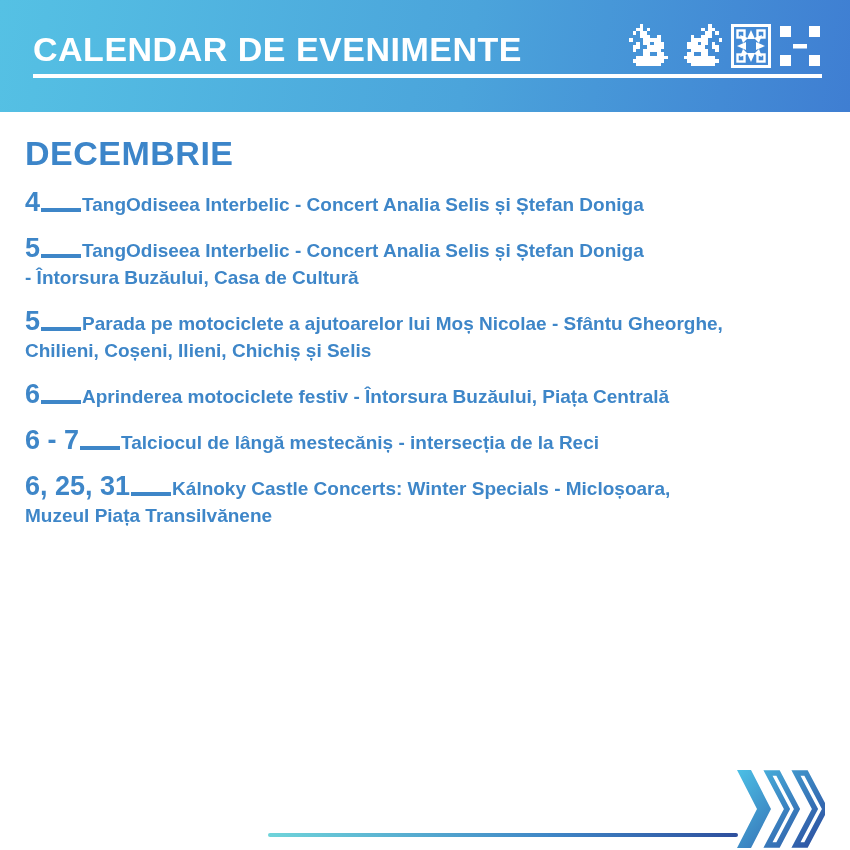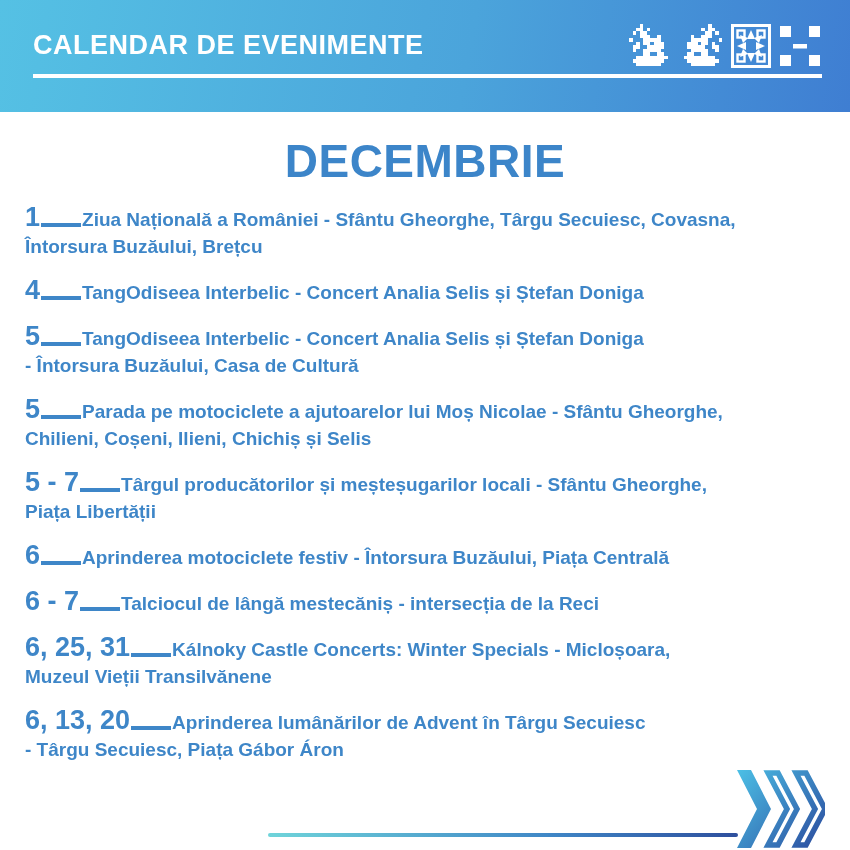--- a/index.html
+++ b/index.html
@@ -3,28 +3,28 @@
 <meta charset="utf-8">
 <style>
   html,body{margin:0;padding:0;}
   body{font-family:"Liberation Sans","DejaVu Sans",sans-serif;background:#ffffff;}
   .page{position:relative;width:850px;height:850px;overflow:hidden;background:#ffffff;}
 
   
   .header{position:relative;width:100%;height:112px;
     background:linear-gradient(100deg,#55c1e4 0%,#4ba4db 55%,#3f7ed2 100%);}
   .header-title{position:absolute;left:33px;top:30px;margin:0;
-    color:#ffffff;font-size:27px;font-weight:bold;letter-spacing:.5px;}
+    color:#ffffff;font-size:34px;font-weight:bold;letter-spacing:.5px;}
   .header-rule{position:absolute;left:33px;right:28px;top:74px;height:4px;background:#ffffff;}
   .icon-row{position:absolute;right:30px;top:22px;display:flex;gap:9px;align-items:flex-end;}
   .icon-row svg{display:block;}
 
   
   .content{padding:22px 25px 0 25px;}
-  .month-title{margin:0 0 16px 0;color:#3c85c9;font-size:46px;font-weight:bold;letter-spacing:.5px;text-align:center;}
+  .month-title{margin:0 0 16px 0;color:#3c85c9;font-size:34px;font-weight:bold;letter-spacing:.5px;}
   .event{margin:0 0 17px 0;line-height:27px;color:#3e86c8;font-size:19px;font-weight:600;}
   .event .dates{font-size:27px;font-weight:bold;color:#3e86c8;}
   .event .connector{display:inline-block;width:40px;height:4px;background:#3e86c8;
     margin:0 1px;transform:translateY(1px);}
 
   
   .footer-rule{position:absolute;left:268px;bottom:13px;width:470px;height:4px;border-radius:2px;
     background:linear-gradient(to right,#6fd4da 0%,#3f86c6 60%,#2e4f9d 100%);}
   .chevrons{position:absolute;right:25px;bottom:2px;}
 </style>
@@ -196,29 +196,26 @@
           <rect x="29" y="31" width="11" height="11"></rect>
           <rect x="13" y="20" width="14" height="4.5"></rect>
         </g>
       </svg>
     </div>
   </div>
 
   <div class="content">
     <h2 class="month-title">DECEMBRIE</h2>
     <div>
-        <p class="event"><span class="dates">1</span><span class="connector"></span><span>Ziua Națională a României -  Sfântu Gheorghe, Târgu Secuiesc, Covasna,</span><br><span>Întorsura Buzăului, Brețcu</span></p>
         <p class="event"><span class="dates">4</span><span class="connector"></span><span>TangOdiseea Interbelic - Concert Analia Selis și Ștefan Doniga</span><br></p>
         <p class="event"><span class="dates">5</span><span class="connector"></span><span>TangOdiseea Interbelic - Concert Analia Selis și Ștefan Doniga</span><br><span>- Întorsura Buzăului, Casa de Cultură</span></p>
         <p class="event"><span class="dates">5</span><span class="connector"></span><span>Parada pe motociclete a ajutoarelor lui Moș Nicolae - Sfântu Gheorghe,</span><br><span>Chilieni, Coșeni, Ilieni, Chichiș și  Selis</span></p>
-        <p class="event"><span class="dates">5 - 7</span><span class="connector"></span><span>Târgul producătorilor și meșteșugarilor locali - Sfântu Gheorghe,</span><br><span>Piața Libertății</span></p>
         <p class="event"><span class="dates">6</span><span class="connector"></span><span>Aprinderea motociclete festiv - Întorsura Buzăului, Piața Centrală</span></p>
         <p class="event"><span class="dates">6 - 7</span><span class="connector"></span><span>Talciocul de lângă mestecăniș - intersecția de la Reci</span></p>
-        <p class="event"><span class="dates">6, 25, 31</span><span class="connector"></span><span>Kálnoky Castle Concerts: Winter Specials - Micloșoara,</span><br><span>Muzeul Vieții Transilvănene</span></p>
-        <p class="event"><span class="dates">6, 13, 20</span><span class="connector"></span><span>Aprinderea lumânărilor de Advent în Târgu Secuiesc</span><br><span>- Târgu Secuiesc, Piața Gábor Áron</span></p>
+        <p class="event"><span class="dates">6, 25, 31</span><span class="connector"></span><span>Kálnoky Castle Concerts: Winter Specials - Micloșoara,</span><br><span>Muzeul Piața Transilvănene</span></p>
       </div>
   </div>
 
   <div class="footer-rule"></div>
   <svg class="chevrons" width="88" height="78" viewBox="0 0 88 78">
     <defs>
       <linearGradient id="chg" gradientUnits="userSpaceOnUse" x1="0" y1="0" x2="88" y2="78">
         <stop offset="0" stop-color="#4cc0e6"></stop>
         <stop offset="1" stop-color="#2b4a9d"></stop>
       </linearGradient>

